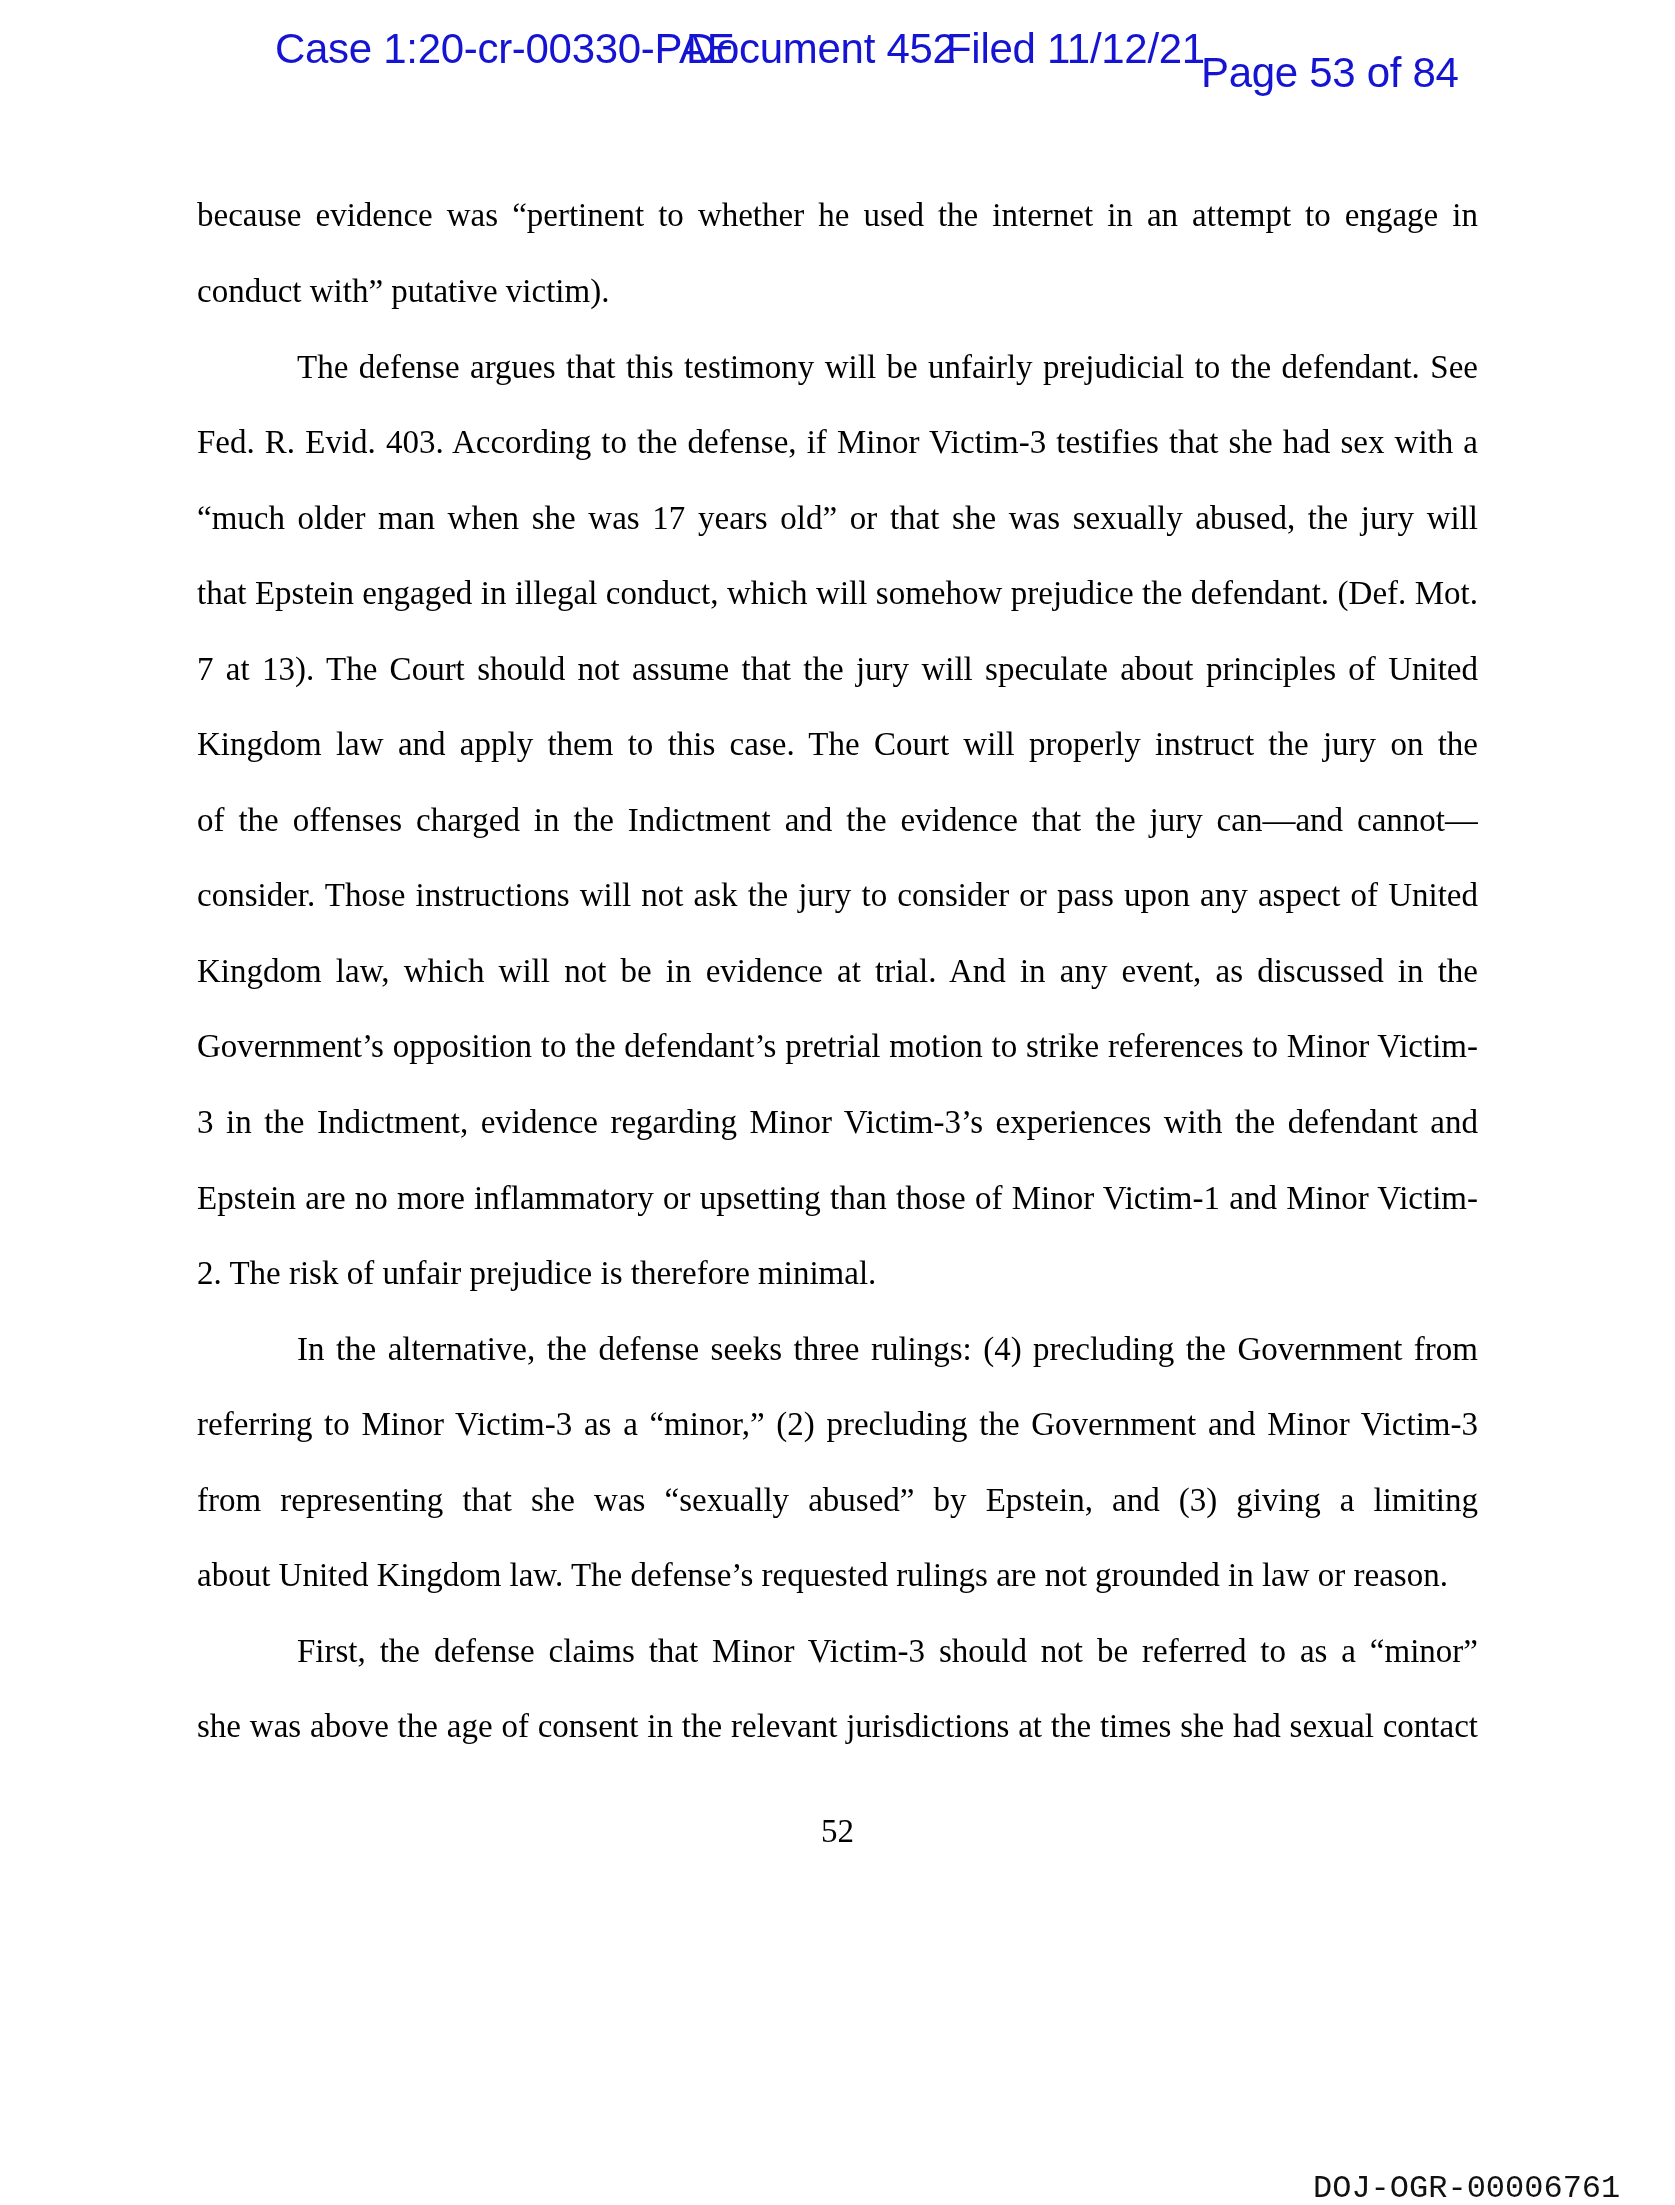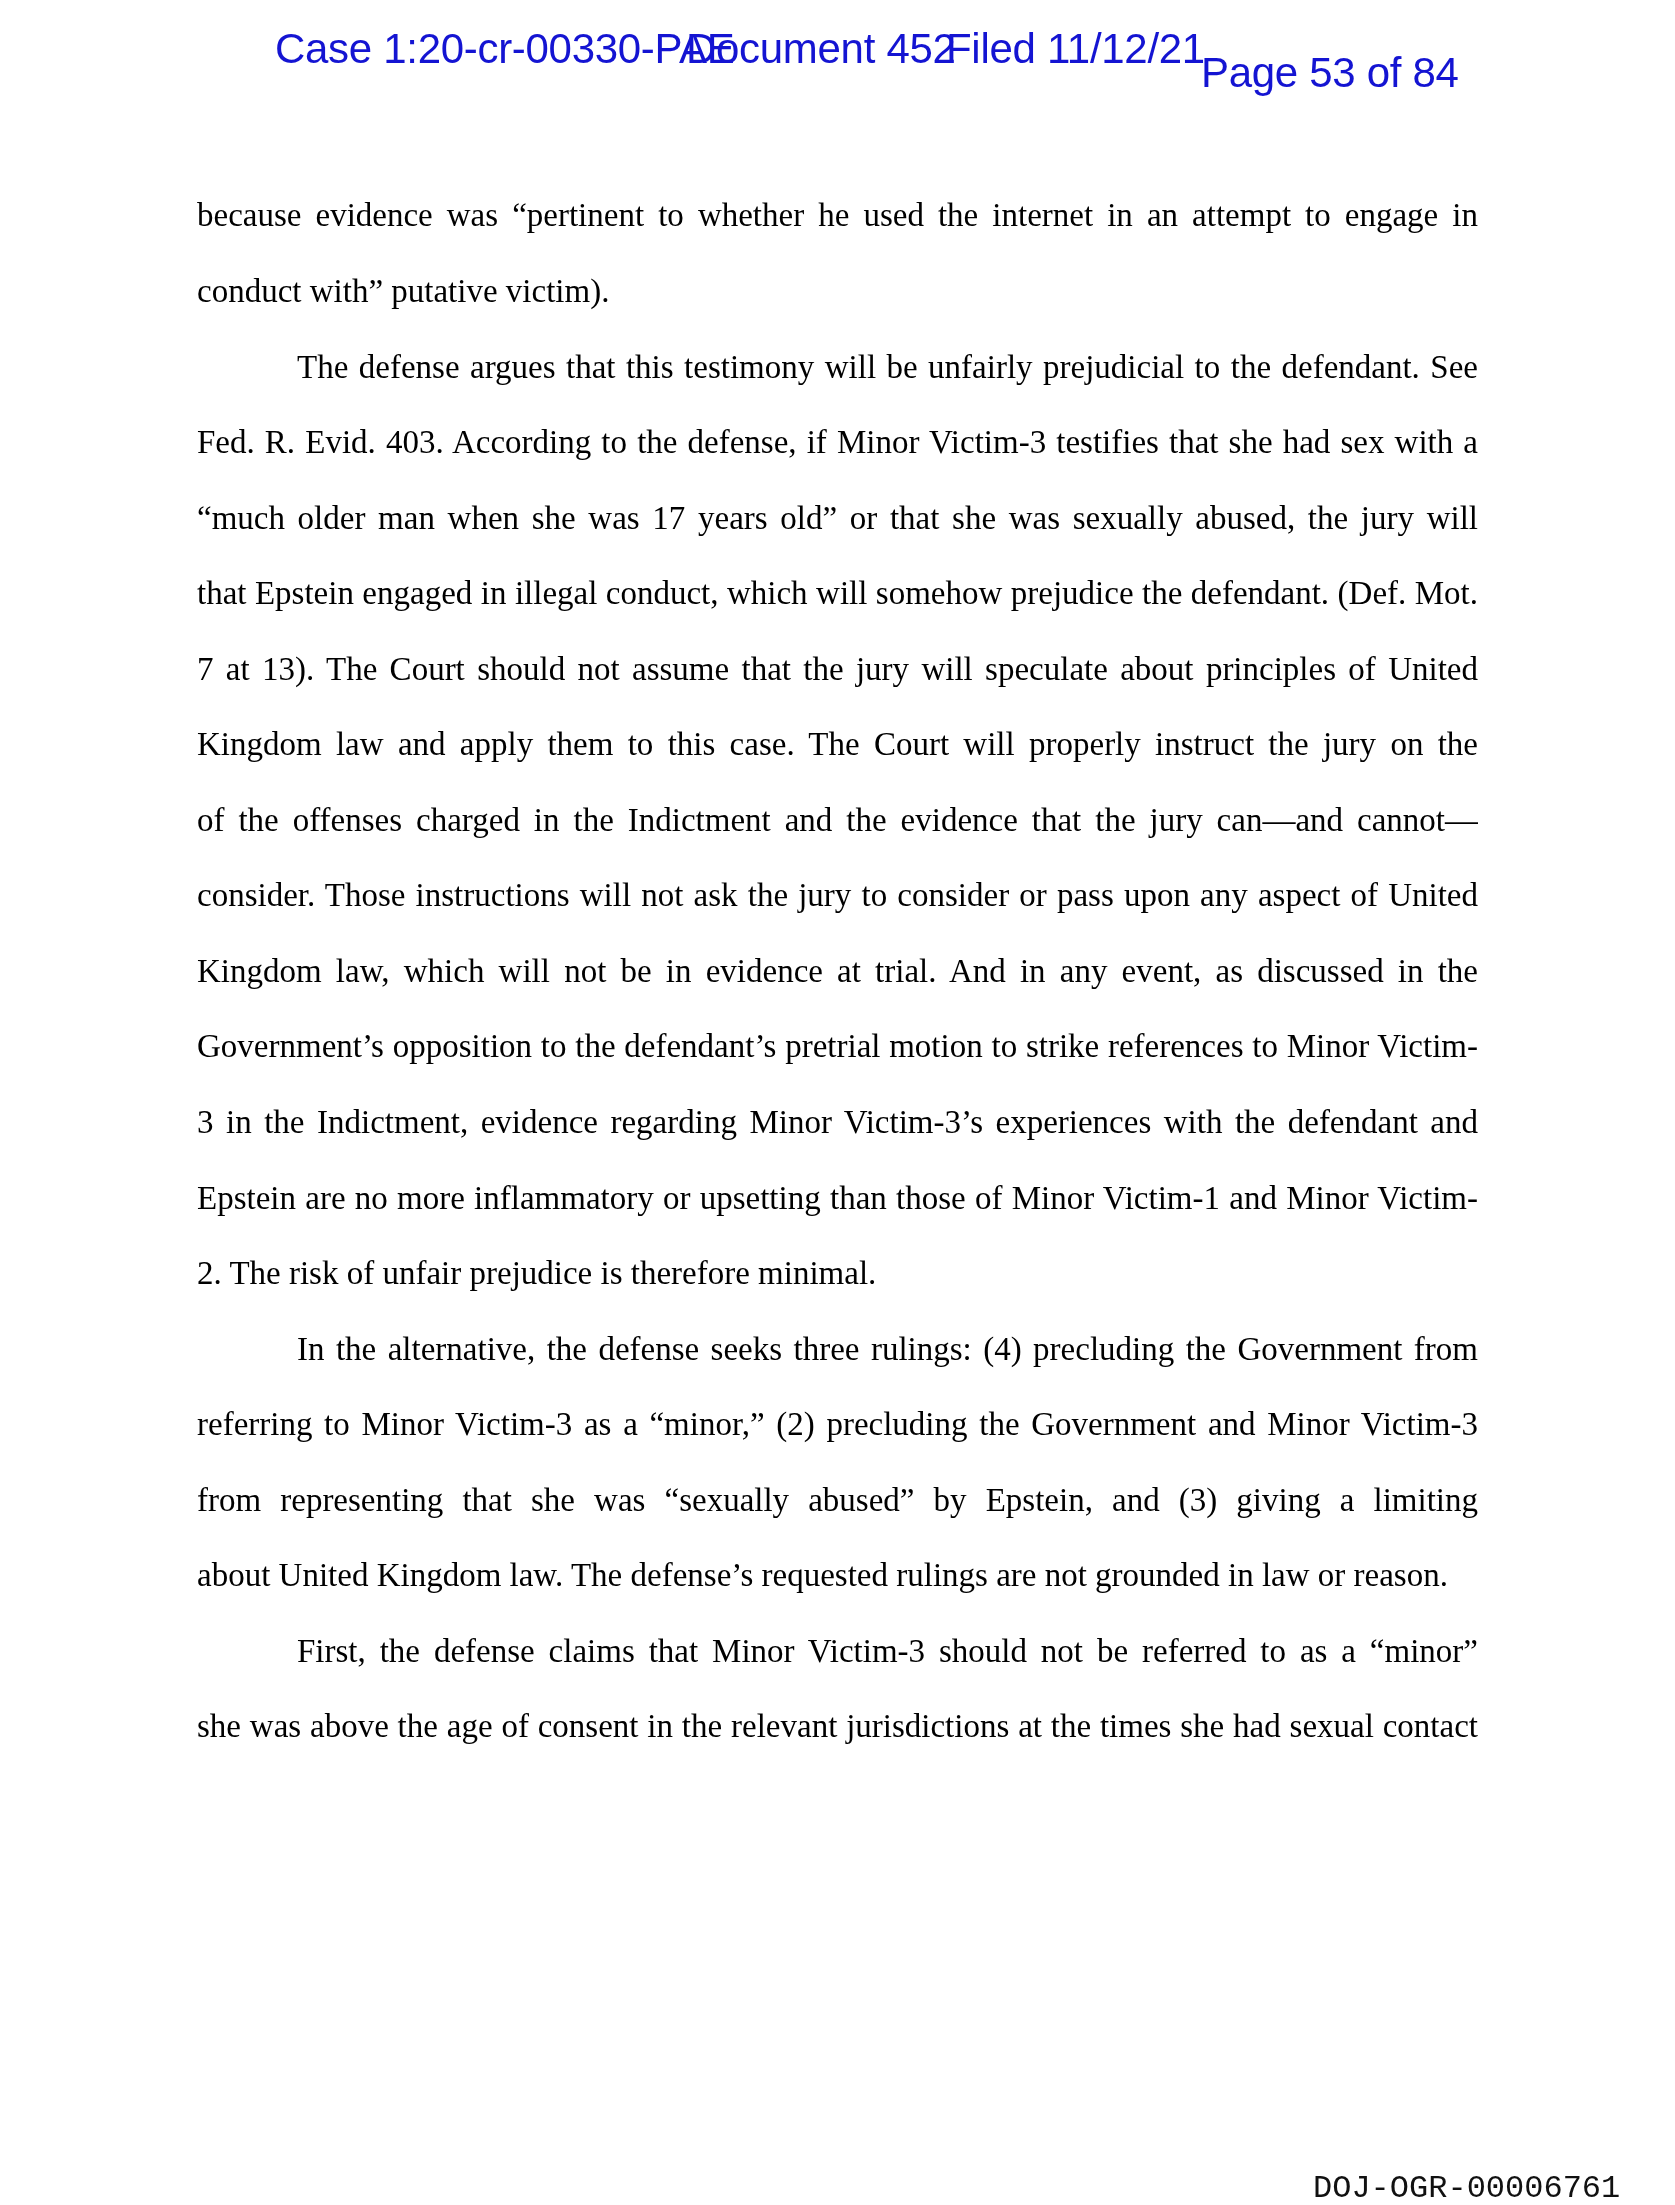--- a/index.html
+++ b/index.html
@@ -129,17 +129,18 @@
 
     <div class="line j indent" style="top:1330px">In the alternative, the defense seeks three rulings: (4) precluding the Government from</div>
     <div class="line j" style="top:1405px">referring to Minor Victim-3 as a “minor,” (2) precluding the Government and Minor Victim-3</div>
     <div class="line j" style="top:1481px">from representing that she was “sexually abused” by Epstein, and (3) giving a limiting instruction</div>
     <div class="line l" style="top:1556px">about United Kingdom law.  The defense’s requested rulings are not grounded in law or reason.</div>
 
     <div class="line j indent" style="top:1632px">First, the defense claims that Minor Victim-3 should not be referred to as a “minor” because</div>
     <div class="line j" style="top:1707px">she was above the age of consent in the relevant jurisdictions at the times she had sexual contact</div>
   </div>
 
+  <div class="page-number">52</div>
 
   <div class="bates">DOJ-OGR-00006761</div>
 
 </div>
 
 
 </body></html>

